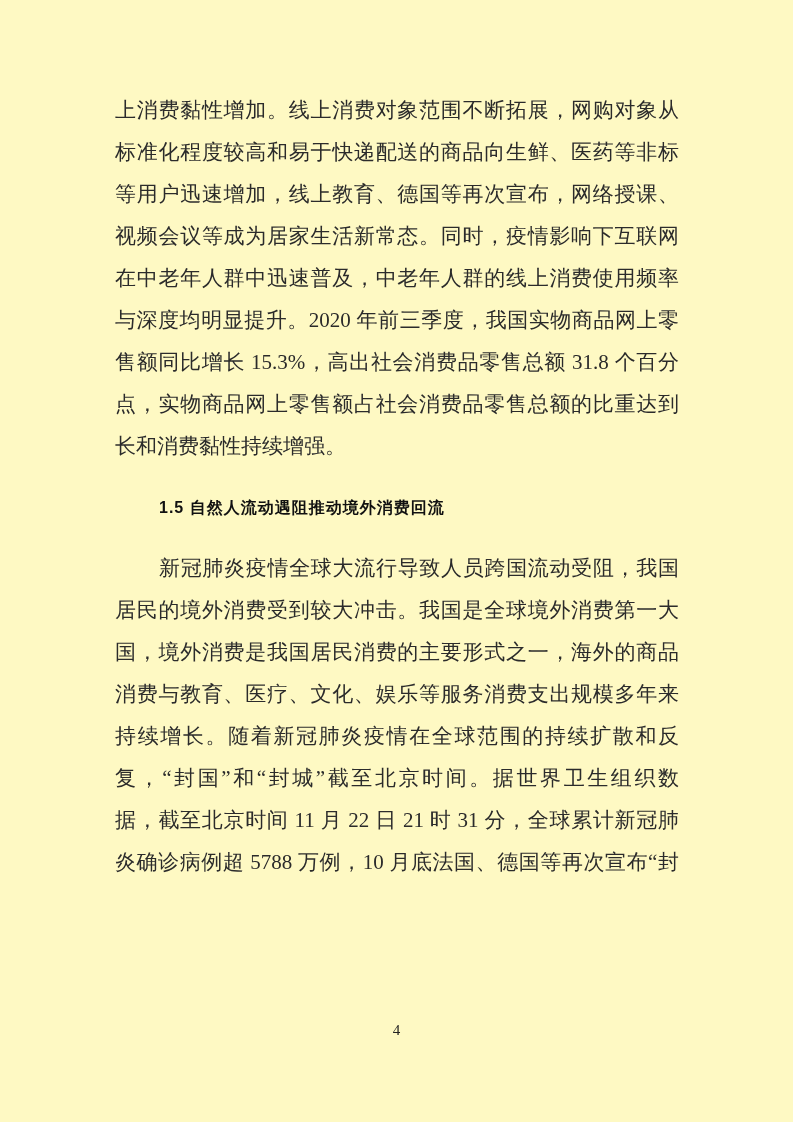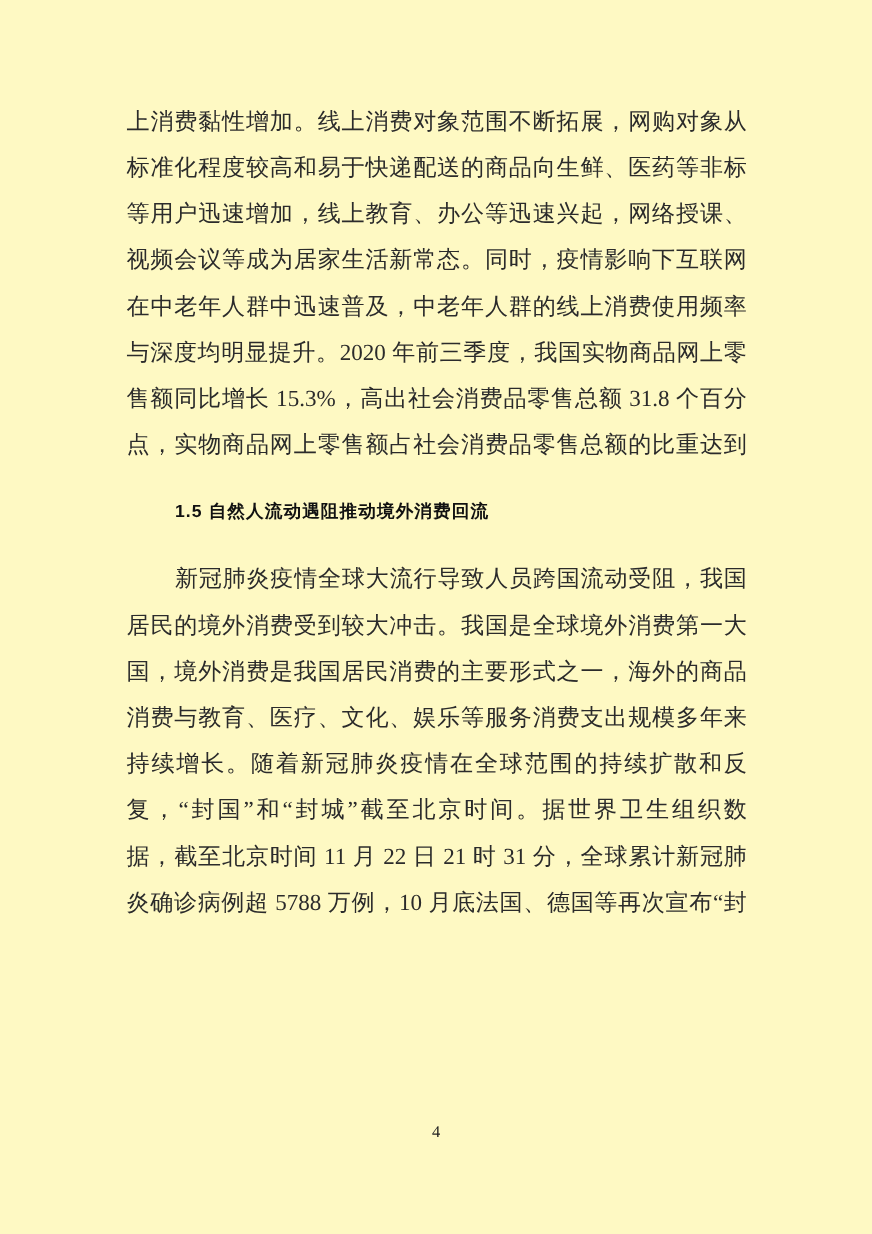--- a/index.html
+++ b/index.html
@@ -61,26 +61,27 @@
 </style>
 </head>
 <body>
 
 <div class="page">
   <div class="text-block">
 
     <div class="para">
       <div class="line">上消费黏性增加。线上消费对象范围不断拓展，网购对象从</div>
       <div class="line">标准化程度较高和易于快递配送的商品向生鲜、医药等非标</div>
-      <div class="line">等用户迅速增加，线上教育、办公等迅速兴起，网络授课、</div>
+      <div class="line">等用户迅速增加，线上教育、德国等再次宣布，网络授课、</div>
       <div class="line">视频会议等成为居家生活新常态。同时，疫情影响下互联网</div>
       <div class="line">在中老年人群中迅速普及，中老年人群的线上消费使用频率</div>
       <div class="line">与深度均明显提升。2020 年前三季度，我国实物商品网上零</div>
       <div class="line">售额同比增长 15.3%，高出社会消费品零售总额 31.8 个百分</div>
       <div class="line">点，实物商品网上零售额占社会消费品零售总额的比重达到</div>
+      <div class="line short">长和消费黏性持续增强。</div>
     </div>
 
     <div class="section-heading">1.5 自然人流动遇阻推动境外消费回流</div>
 
     <div class="para">
       <div class="line indent">新冠肺炎疫情全球大流行导致人员跨国流动受阻，我国</div>
       <div class="line">居民的境外消费受到较大冲击。我国是全球境外消费第一大</div>
       <div class="line">国，境外消费是我国居民消费的主要形式之一，海外的商品</div>
       <div class="line">消费与教育、医疗、文化、娱乐等服务消费支出规模多年来</div>
       <div class="line">持续增长。随着新冠肺炎疫情在全球范围的持续扩散和反</div>

